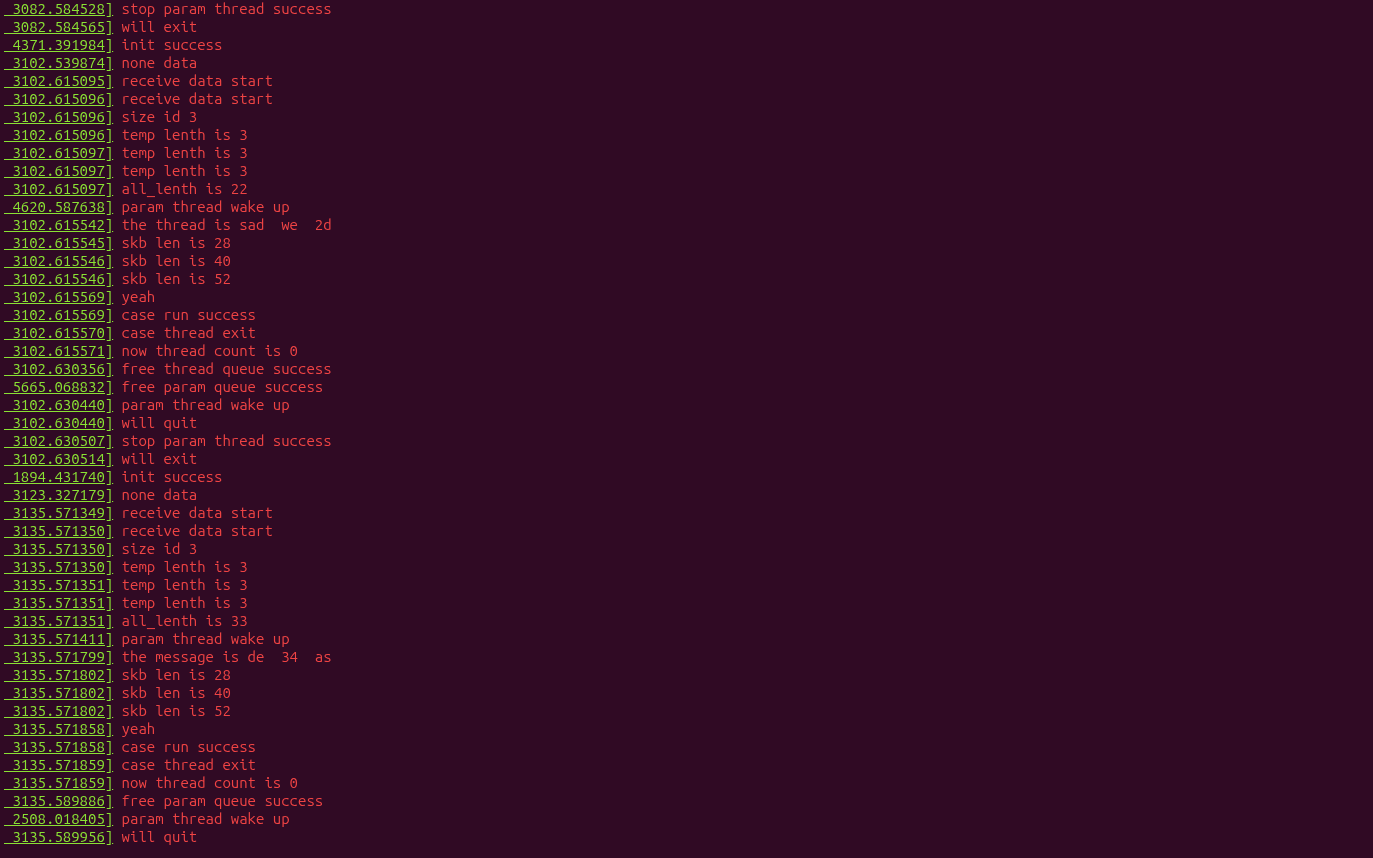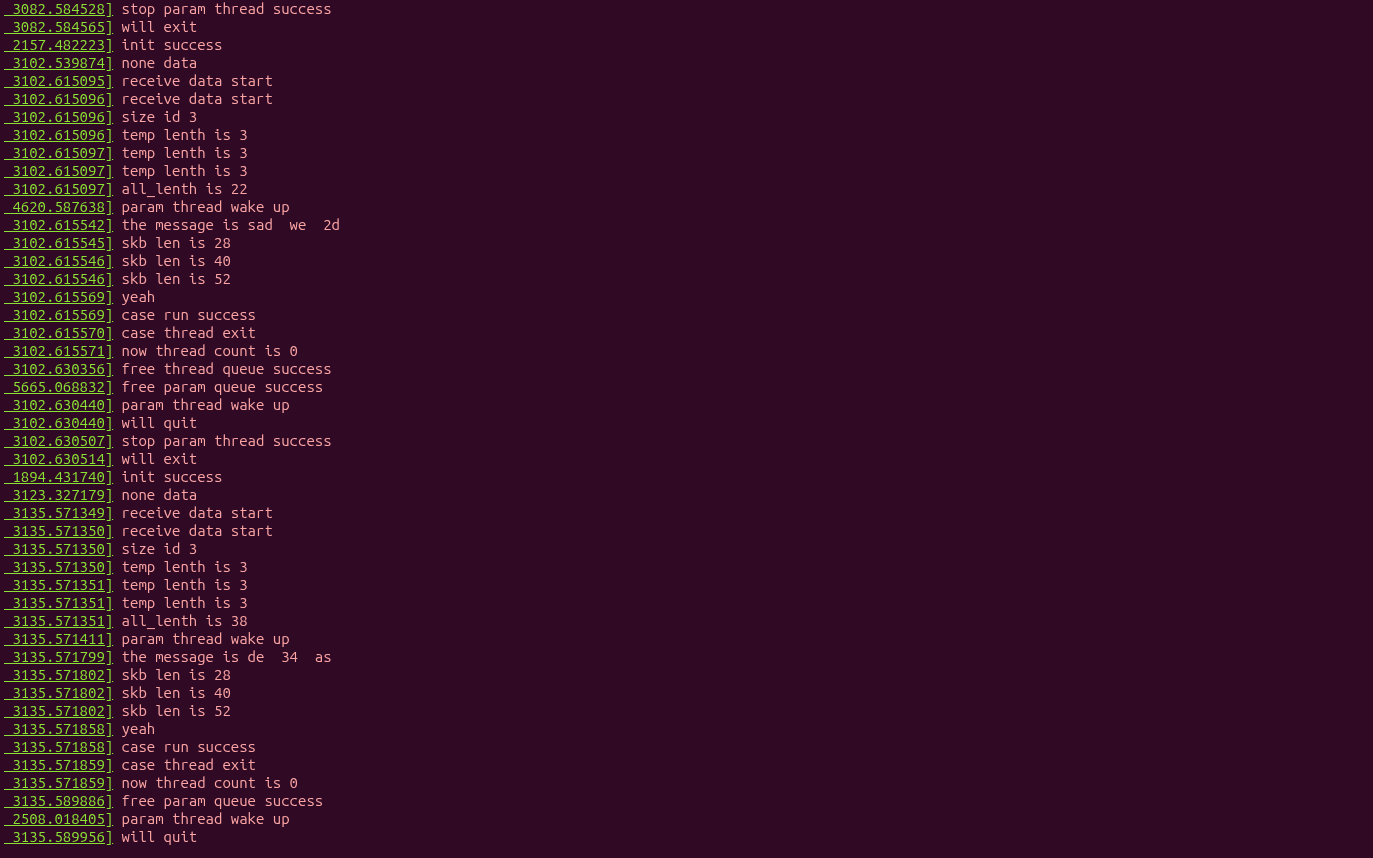--- a/index.html
+++ b/index.html
@@ -19,40 +19,40 @@
     }
     .log-line {
       white-space: pre;
       display: block;
     }
     .ts {
       color: #8ae234;
       text-decoration: underline;
     }
     .msg {
-      color: #fca5a5;
+      color: #ef4444;
     }
   </style>
 </head>
 <body>
 
 <div id="terminal">
     <div class="log-line"><span class="ts"> 3082.584528]</span><span class="msg"> stop param thread success</span></div>
     <div class="log-line"><span class="ts"> 3082.584565]</span><span class="msg"> will exit</span></div>
-    <div class="log-line"><span class="ts"> 2157.482223]</span><span class="msg"> init success</span></div>
+    <div class="log-line"><span class="ts"> 4371.391984]</span><span class="msg"> init success</span></div>
     <div class="log-line"><span class="ts"> 3102.539874]</span><span class="msg"> none data</span></div>
     <div class="log-line"><span class="ts"> 3102.615095]</span><span class="msg"> receive data start</span></div>
     <div class="log-line"><span class="ts"> 3102.615096]</span><span class="msg"> receive data start</span></div>
     <div class="log-line"><span class="ts"> 3102.615096]</span><span class="msg"> size id 3</span></div>
     <div class="log-line"><span class="ts"> 3102.615096]</span><span class="msg"> temp lenth is 3</span></div>
     <div class="log-line"><span class="ts"> 3102.615097]</span><span class="msg"> temp lenth is 3</span></div>
     <div class="log-line"><span class="ts"> 3102.615097]</span><span class="msg"> temp lenth is 3</span></div>
     <div class="log-line"><span class="ts"> 3102.615097]</span><span class="msg"> all_lenth is 22 </span></div>
     <div class="log-line"><span class="ts"> 4620.587638]</span><span class="msg"> param thread wake up</span></div>
-    <div class="log-line"><span class="ts"> 3102.615542]</span><span class="msg"> the message is sad  we  2d</span></div>
+    <div class="log-line"><span class="ts"> 3102.615542]</span><span class="msg"> the thread is sad  we  2d</span></div>
     <div class="log-line"><span class="ts"> 3102.615545]</span><span class="msg"> skb len is 28</span></div>
     <div class="log-line"><span class="ts"> 3102.615546]</span><span class="msg"> skb len is 40</span></div>
     <div class="log-line"><span class="ts"> 3102.615546]</span><span class="msg"> skb len is 52</span></div>
     <div class="log-line"><span class="ts"> 3102.615569]</span><span class="msg"> yeah</span></div>
     <div class="log-line"><span class="ts"> 3102.615569]</span><span class="msg"> case run success</span></div>
     <div class="log-line"><span class="ts"> 3102.615570]</span><span class="msg"> case thread exit</span></div>
     <div class="log-line"><span class="ts"> 3102.615571]</span><span class="msg"> now thread count is 0</span></div>
     <div class="log-line"><span class="ts"> 3102.630356]</span><span class="msg"> free thread queue success</span></div>
     <div class="log-line"><span class="ts"> 5665.068832]</span><span class="msg"> free param queue success</span></div>
     <div class="log-line"><span class="ts"> 3102.630440]</span><span class="msg"> param thread wake up</span></div>
@@ -60,21 +60,21 @@
     <div class="log-line"><span class="ts"> 3102.630507]</span><span class="msg"> stop param thread success</span></div>
     <div class="log-line"><span class="ts"> 3102.630514]</span><span class="msg"> will exit</span></div>
     <div class="log-line"><span class="ts"> 1894.431740]</span><span class="msg"> init success</span></div>
     <div class="log-line"><span class="ts"> 3123.327179]</span><span class="msg"> none data</span></div>
     <div class="log-line"><span class="ts"> 3135.571349]</span><span class="msg"> receive data start</span></div>
     <div class="log-line"><span class="ts"> 3135.571350]</span><span class="msg"> receive data start</span></div>
     <div class="log-line"><span class="ts"> 3135.571350]</span><span class="msg"> size id 3</span></div>
     <div class="log-line"><span class="ts"> 3135.571350]</span><span class="msg"> temp lenth is 3</span></div>
     <div class="log-line"><span class="ts"> 3135.571351]</span><span class="msg"> temp lenth is 3</span></div>
     <div class="log-line"><span class="ts"> 3135.571351]</span><span class="msg"> temp lenth is 3</span></div>
-    <div class="log-line"><span class="ts"> 3135.571351]</span><span class="msg"> all_lenth is 38 </span></div>
+    <div class="log-line"><span class="ts"> 3135.571351]</span><span class="msg"> all_lenth is 33 </span></div>
     <div class="log-line"><span class="ts"> 3135.571411]</span><span class="msg"> param thread wake up</span></div>
     <div class="log-line"><span class="ts"> 3135.571799]</span><span class="msg"> the message is de  34  as</span></div>
     <div class="log-line"><span class="ts"> 3135.571802]</span><span class="msg"> skb len is 28</span></div>
     <div class="log-line"><span class="ts"> 3135.571802]</span><span class="msg"> skb len is 40</span></div>
     <div class="log-line"><span class="ts"> 3135.571802]</span><span class="msg"> skb len is 52</span></div>
     <div class="log-line"><span class="ts"> 3135.571858]</span><span class="msg"> yeah</span></div>
     <div class="log-line"><span class="ts"> 3135.571858]</span><span class="msg"> case run success</span></div>
     <div class="log-line"><span class="ts"> 3135.571859]</span><span class="msg"> case thread exit</span></div>
     <div class="log-line"><span class="ts"> 3135.571859]</span><span class="msg"> now thread count is 0</span></div>
     <div class="log-line"><span class="ts"> 3135.589886]</span><span class="msg"> free param queue success</span></div>

